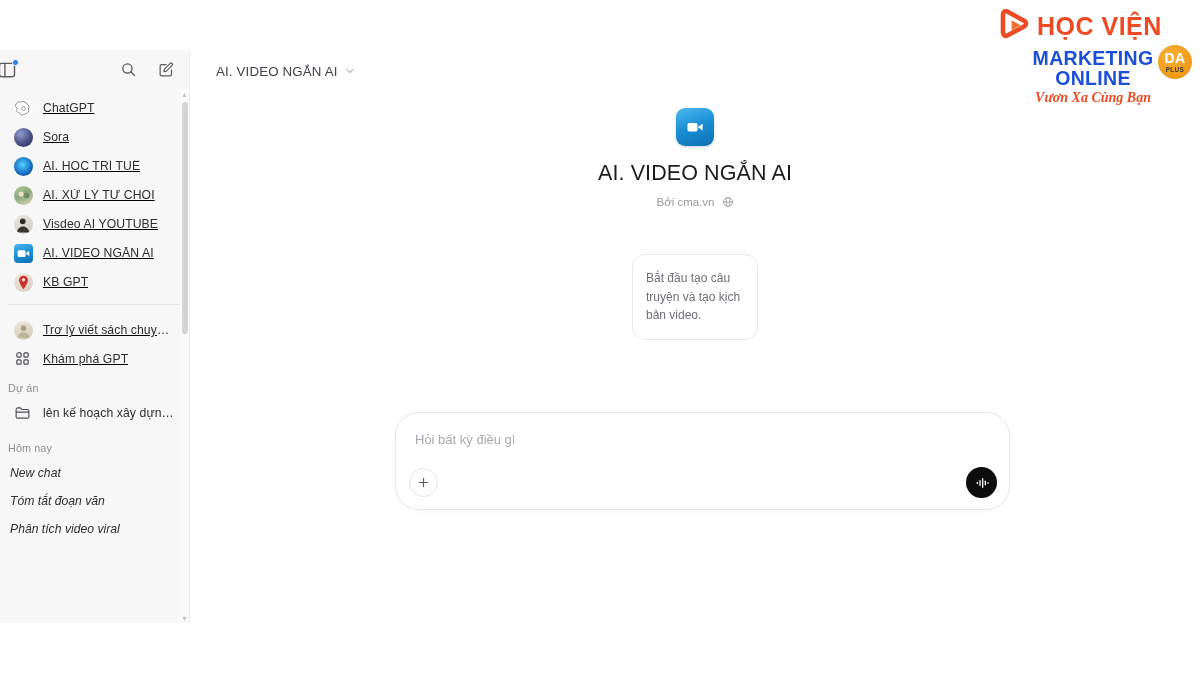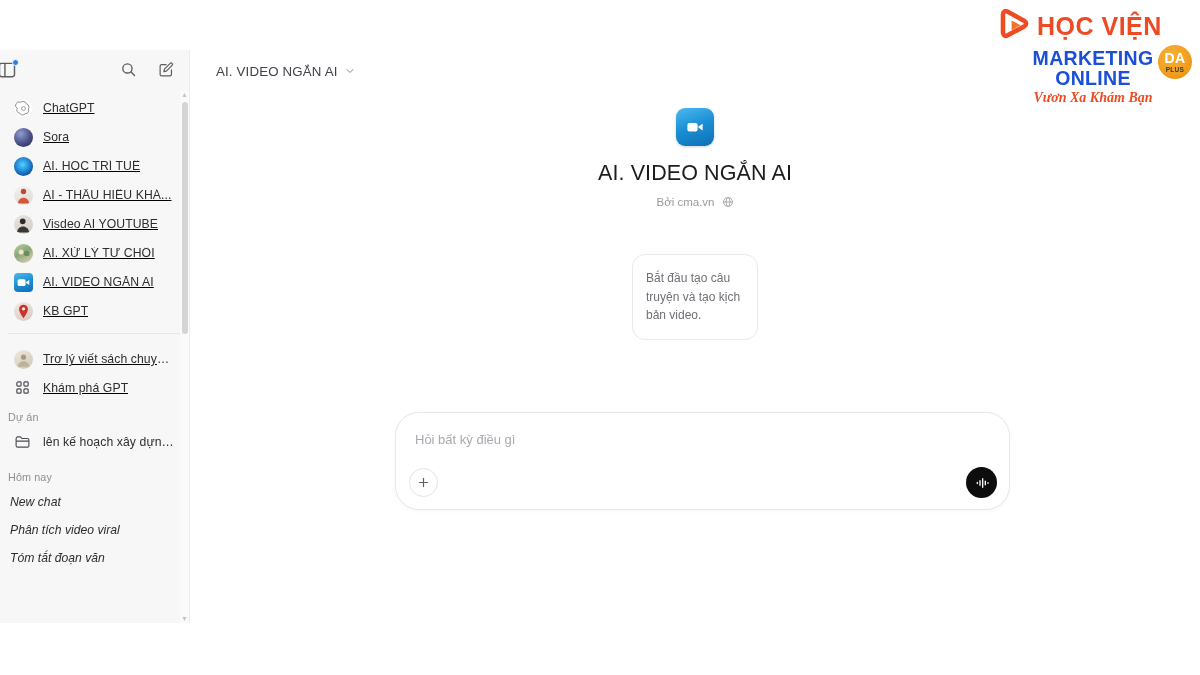--- a/index.html
+++ b/index.html
@@ -437,48 +437,39 @@
           <div class="nav-item">
             <span class="avatar" style="background:radial-gradient(circle at 35% 30%, #8f9ccf 0%, #4a4f85 55%, #23254a 100%)"></span>
             <span class="nav-label">Sora</span>
           </div>
 
           <div class="nav-item">
             <span class="avatar" style="background:radial-gradient(circle at 45% 40%, #4fd4ff 0%, #1a72c8 55%, #0d2f63 100%)"></span>
             <span class="nav-label">AI. HỌC TRÍ TUỆ</span>
           </div>
 
-          <div class="nav-item">
-            <span class="avatar" style="background:linear-gradient(160deg,#f4f2ef 0%,#ddd8d2 100%)">
+
+          <div class="nav-item">
+            <span class="avatar" style="background:linear-gradient(150deg,#b8cfa6 0%,#8aa87a 45%,#e2d6b8 100%)">
               <svg width="19" height="19" viewBox="0 0 24 24">
-                  <circle cx="12" cy="7" r="3.4" fill="#c9452c"></circle>
-                  <path d="M5 22c0-4.2 3.2-7.2 7-7.2s7 3 7 7.2z" fill="#d8543a"></path>
+                  <circle cx="9" cy="10" r="3.2" fill="#f0e2cc"></circle>
+                  <circle cx="16" cy="12" r="3.6" fill="#6f8a5e"></circle>
                 </svg>
             </span>
-            <span class="nav-label">AI - THẤU HIỂU KHÁ...</span>
+            <span class="nav-label">AI. XỬ LÝ TỪ CHỐI</span>
           </div>
 
           <div class="nav-item">
             <span class="avatar" style="background:linear-gradient(150deg,#e9e6e2 0%,#cfcac4 100%)">
               <svg width="19" height="19" viewBox="0 0 24 24">
                   <circle cx="11" cy="8" r="3.6" fill="#2e2b28"></circle>
                   <path d="M4 22c0-4.4 3.3-7.6 7.3-7.6S19 17.6 19 22z" fill="#3a3632"></path>
                 </svg>
             </span>
             <span class="nav-label">Visdeo AI YOUTUBE</span>
-          </div>
-
-          <div class="nav-item">
-            <span class="avatar" style="background:linear-gradient(150deg,#b8cfa6 0%,#8aa87a 45%,#e2d6b8 100%)">
-              <svg width="19" height="19" viewBox="0 0 24 24">
-                  <circle cx="9" cy="10" r="3.2" fill="#f0e2cc"></circle>
-                  <circle cx="16" cy="12" r="3.6" fill="#6f8a5e"></circle>
-                </svg>
-            </span>
-            <span class="nav-label">AI. XỬ LÝ TỪ CHỐI</span>
           </div>
 
 
           <div class="nav-item">
             <span class="avatar sq" style="background:linear-gradient(160deg,#4db9f0 0%,#1a8fd4 50%,#0e6fb4 100%)">
               <svg width="19" height="19" viewBox="0 0 24 24">
                   <rect x="4.6" y="8" width="10" height="8.4" rx="1.9" fill="#fff"></rect>
                   <path d="M15.3 11.5l4-2.6v6.4l-4-2.6z" fill="#fff"></path>
                 </svg>
             </span>
@@ -528,22 +519,22 @@
             <svg width="17" height="17" viewBox="0 0 24 24" fill="none" stroke="#4c4c52" stroke-width="1.6" stroke-linejoin="round">
               <path d="M3 7.5a2 2 0 0 1 2-2h4l2 2.2h8a2 2 0 0 1 2 2V18a2 2 0 0 1-2 2H5a2 2 0 0 1-2-2z"></path>
               <line x1="3" y1="11.4" x2="21" y2="11.4"></line>
             </svg>
           </span>
           <span class="nav-label">lên kế hoạch xây dựng k...</span>
         </div>
 
         <div class="sb-section-title" style="padding-top:14px">Hôm nay</div>
         <div class="chat-item">New chat</div>
+        <div class="chat-item">Tóm tắt đoạn văn</div>
         <div class="chat-item">Phân tích video viral</div>
-        <div class="chat-item">Tóm tắt đoạn văn</div>
       </div>
 
       <div class="sb-scrollbar">
         <div class="sb-scroll-arrow up">▲</div>
         <div class="sb-scroll-thumb"></div>
         <div class="sb-scroll-arrow down">▼</div>
       </div>
 
       <div class="sidebar-edge"></div>
     </aside>
@@ -613,21 +604,21 @@
     <div class="brand-row1">
       <span class="brand-play">
         <svg width="36" height="34" viewBox="0 0 36 34">
           <path d="M5 5.5c0-2.6 2.1-4.1 4.3-2.9l17.2 9.3c2.1 1.2 2.1 4.1 0 5.3l-17.2 9.3C7.1 27.6 5 26.1 5 23.5z" fill="none" stroke="#ee4a23" stroke-width="4.6" stroke-linejoin="round"></path>
           <path d="M13.6 11.4l9.1 4.9-9.1 4.9z" fill="#f4712c"></path>
         </svg>
       </span>
       <span class="brand-hocvien">HỌC VIỆN</span>
     </div>
     <div class="brand-mko">MARKETING ONLINE</div>
-    <div class="brand-slogan">Vươn Xa Khám Bạn</div>
+    <div class="brand-slogan">Vươn Xa Cùng Bạn</div>
 
     <div class="brand-badge">
       <span class="badge-da">DA</span>
       <span class="badge-plus">PLUS</span>
     </div>
   </div>
 
 </div>
 
 </body></html>

